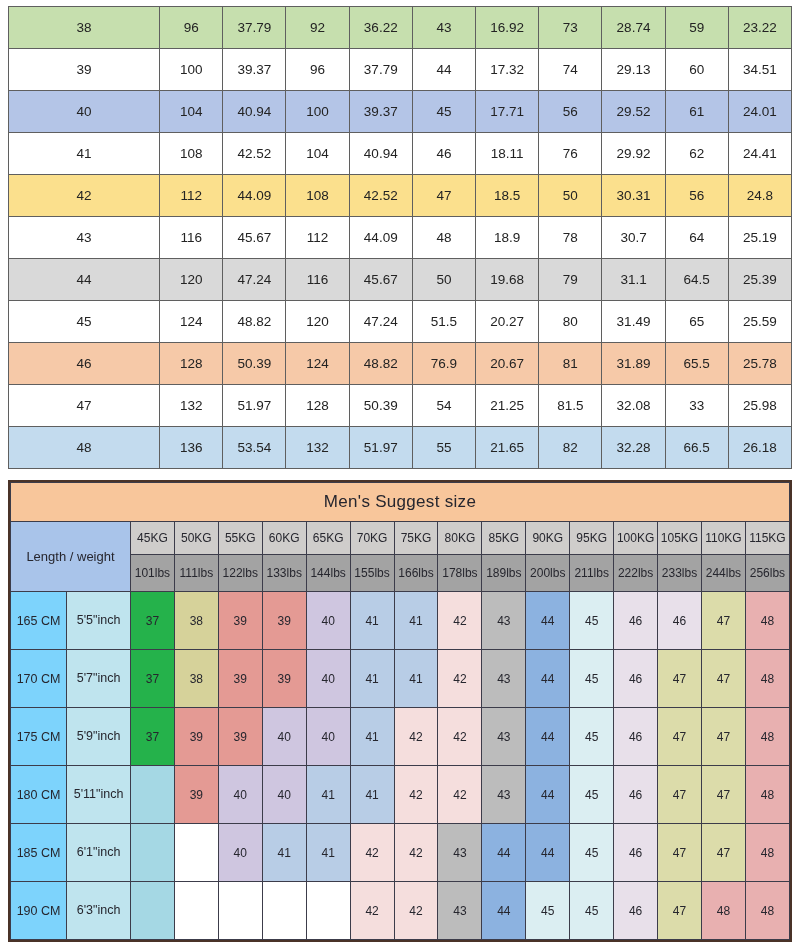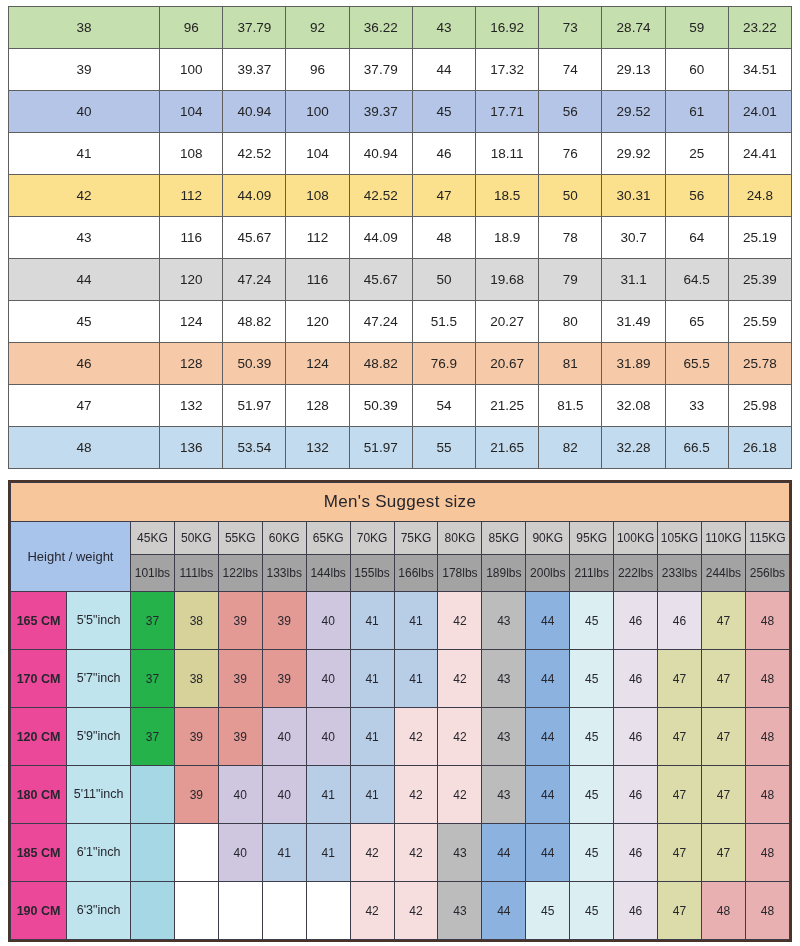--- a/index.html
+++ b/index.html
@@ -115,24 +115,24 @@
     height: 32px;
     color: #26262e;
   }
   .lbs-cell {
     background: #a3a3a3;
     font-size: 12px !important;
     height: 36px;
     color: #1b3b45;
   }
   .h-cm {
-    background: #ec4899;
+    background: #7dd3fc;
     color: #11323c;
     font-size: 12.5px !important;
-    font-weight: bold;
+    font-weight: normal;
   }
   .h-in {
     background: #bfe4ee;
     color: #173b46;
     font-size: 12.5px !important;
     line-height: 1.05;
   }
 
   
   .c-empty  { background: #ffffff; }
@@ -214,21 +214,21 @@
         <tr class="band-white">
           <td>41</td>
           <td>108</td>
           <td>42.52</td>
           <td>104</td>
           <td>40.94</td>
           <td>46</td>
           <td>18.11</td>
           <td>76</td>
           <td>29.92</td>
-          <td>25</td>
+          <td>62</td>
           <td>24.41</td>
         </tr>
         <tr class="band-yellow">
           <td>42</td>
           <td>112</td>
           <td>44.09</td>
           <td>108</td>
           <td>42.52</td>
           <td>47</td>
           <td>18.5</td>
@@ -337,21 +337,21 @@
           <col style="width: 5.64%;">
           <col style="width: 5.64%;">
           <col style="width: 5.64%;">
           <col style="width: 5.64%;">
         </colgroup>
         <tbody id="suggest-body">
           <tr>
             <td class="sug-title" colspan="17">Men's Suggest size</td>
           </tr>
           <tr>
-            <td class="hw-label" colspan="2" rowspan="2">Height / weight</td>
+            <td class="hw-label" colspan="2" rowspan="2">Length / weight</td>
             <td class="kg-cell">45KG</td>
             <td class="kg-cell">50KG</td>
             <td class="kg-cell">55KG</td>
             <td class="kg-cell">60KG</td>
             <td class="kg-cell">65KG</td>
             <td class="kg-cell">70KG</td>
             <td class="kg-cell">75KG</td>
             <td class="kg-cell">80KG</td>
             <td class="kg-cell">85KG</td>
             <td class="kg-cell">90KG</td>
@@ -410,21 +410,21 @@
             <td class="c-pink">42</td>
             <td class="c-gray">43</td>
             <td class="c-blue2">44</td>
             <td class="c-ice">45</td>
             <td class="c-lav">46</td>
             <td class="c-olive">47</td>
             <td class="c-olive">47</td>
             <td class="c-rose">48</td>
           </tr>
           <tr>
-            <td class="h-cm">120 CM</td>
+            <td class="h-cm">175 CM</td>
             <td class="h-in">5'9"inch</td>
             <td class="c-green">37</td>
             <td class="c-salmon">39</td>
             <td class="c-salmon">39</td>
             <td class="c-lilac">40</td>
             <td class="c-lilac">40</td>
             <td class="c-blue1">41</td>
             <td class="c-pink">42</td>
             <td class="c-pink">42</td>
             <td class="c-gray">43</td>

